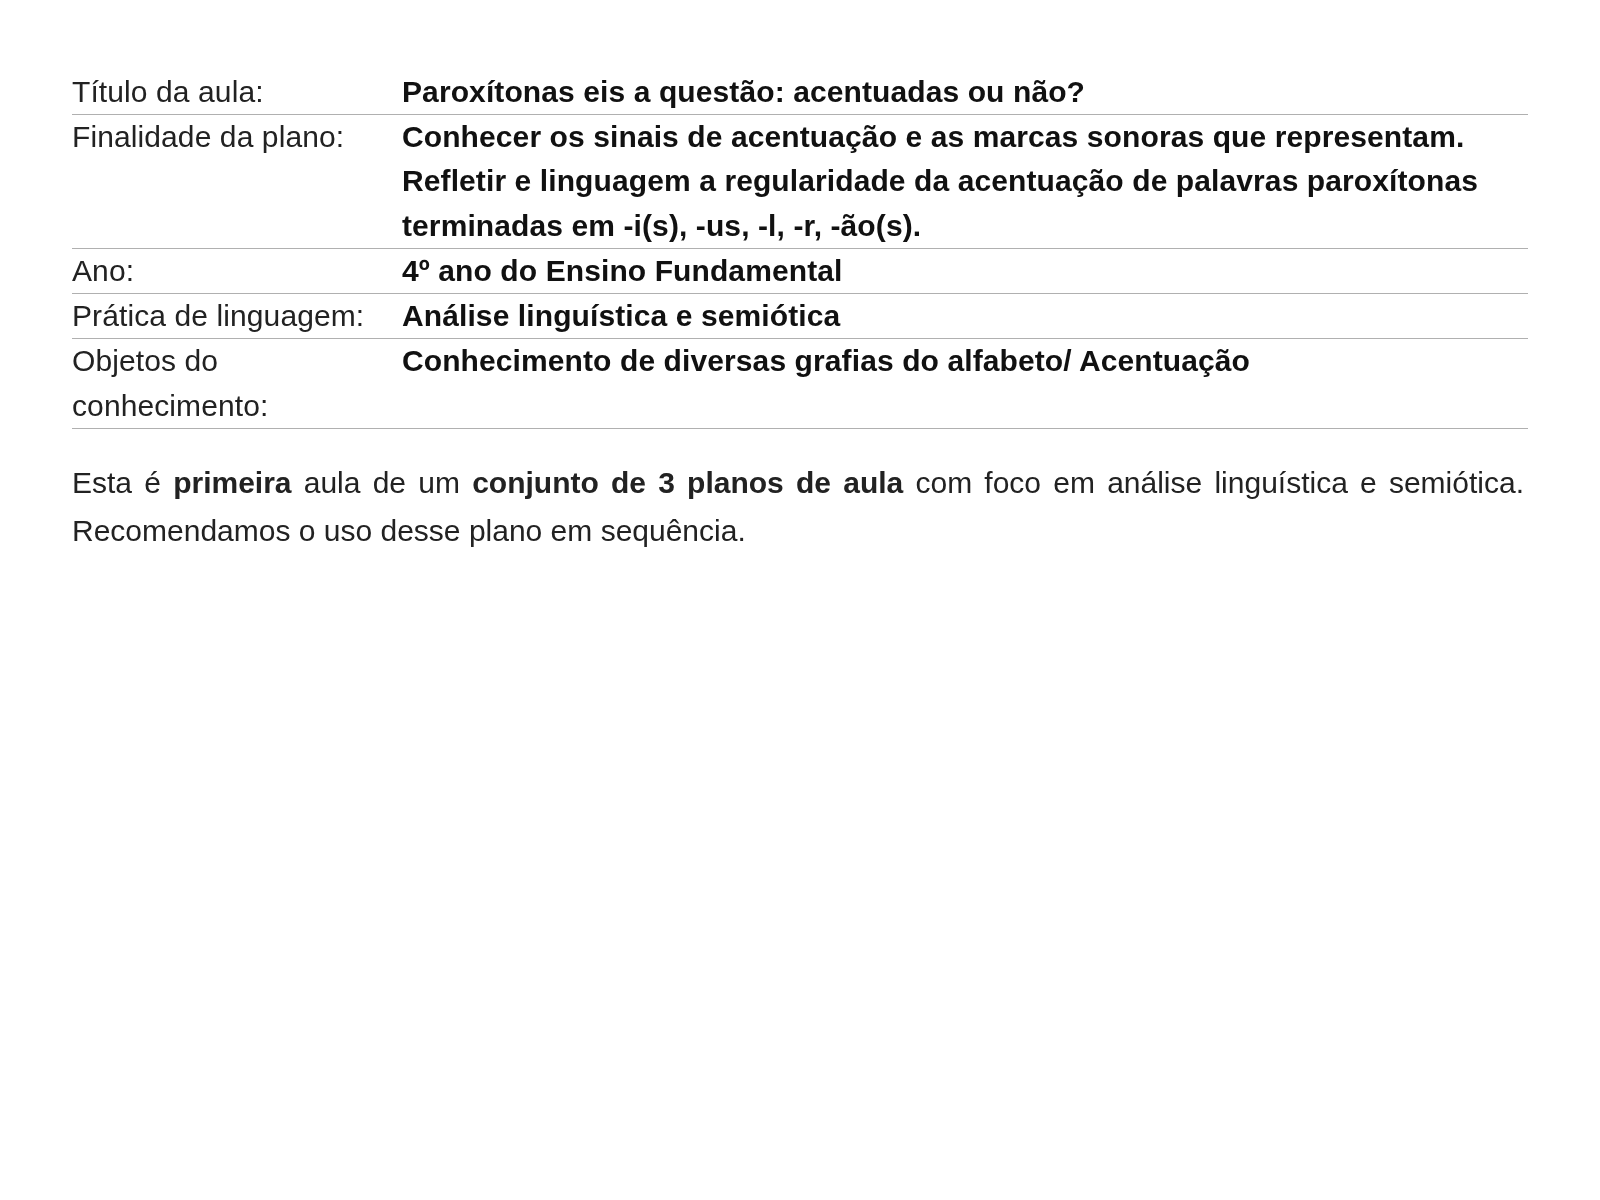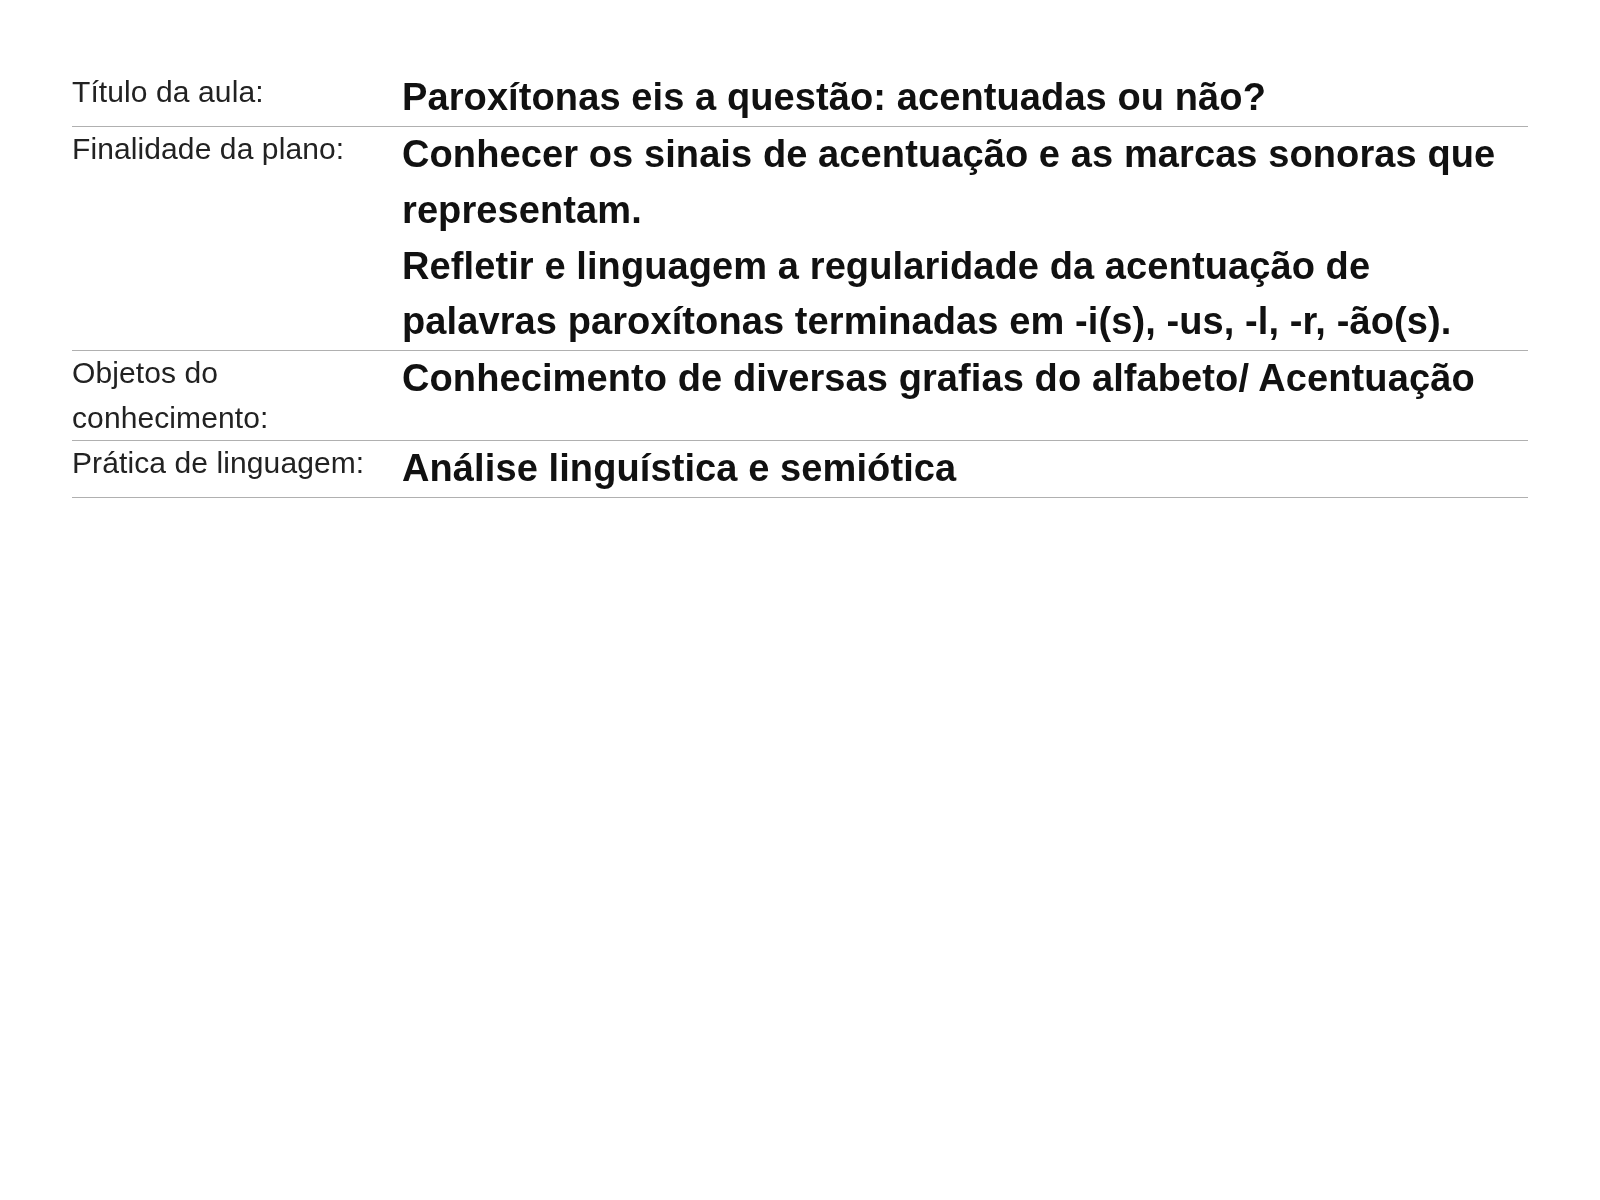--- a/index.html
+++ b/index.html
@@ -40,21 +40,21 @@
     padding: 18px 8px 24px 0;
   }
   .label-text {
     font-size: 30px;
     font-weight: 400;
     line-height: 1.48;
     color: #222222;
     letter-spacing: 0.1px;
   }
   .value-text {
-    font-size: 38px;
+    font-size: 30px;
     font-weight: 700;
     line-height: 1.47;
     color: #111111;
     letter-spacing: 0.1px;
   }
   .footer-row td {
     padding: 26px 0 0 0;
   }
   .footnote {
     font-size: 30px;
@@ -83,35 +83,48 @@
       <tr class="row">
         <td class="label-cell">
           <div class="label-text">Finalidade da plano:</div>
         </td>
         <td class="value-cell">
           <div class="value-text">Conhecer os sinais de acentuação e as marcas sonoras que representam.</div>
           <div class="value-text">Refletir e linguagem a regularidade da acentuação  de palavras paroxítonas terminadas em -i(s), -us, -l, -r, -ão(s).</div>
         </td>
       </tr>
 
-
       <tr class="row">
         <td class="label-cell">
-          <div class="label-text">Objetos do conhecimento:</div>
+          <div class="label-text">Ano:</div>
         </td>
         <td class="value-cell">
-          <div class="value-text">Conhecimento de diversas grafias do alfabeto/ Acentuação</div>
+          <div class="value-text">4º ano do Ensino Fundamental</div>
         </td>
       </tr>
 
       <tr class="row">
         <td class="label-cell">
           <div class="label-text">Prática de linguagem:</div>
         </td>
         <td class="value-cell">
           <div class="value-text">Análise linguística e semiótica</div>
         </td>
       </tr>
 
+      <tr class="row">
+        <td class="label-cell">
+          <div class="label-text">Objetos do conhecimento:</div>
+        </td>
+        <td class="value-cell">
+          <div class="value-text">Conhecimento de diversas grafias do alfabeto/ Acentuação</div>
+        </td>
+      </tr>
 
+
+      <tr class="footer-row">
+        <td colspan="2">
+          <p class="footnote"><span>Esta é </span><b>primeira</b><span> aula de um </span><b>conjunto de 3 planos de aula</b><span> com foco em análise linguística e semiótica. Recomendamos o uso desse plano em sequência.</span></p>
+        </td>
+      </tr>
     </tbody>
   </table>
 </div>
 
 </body></html>

